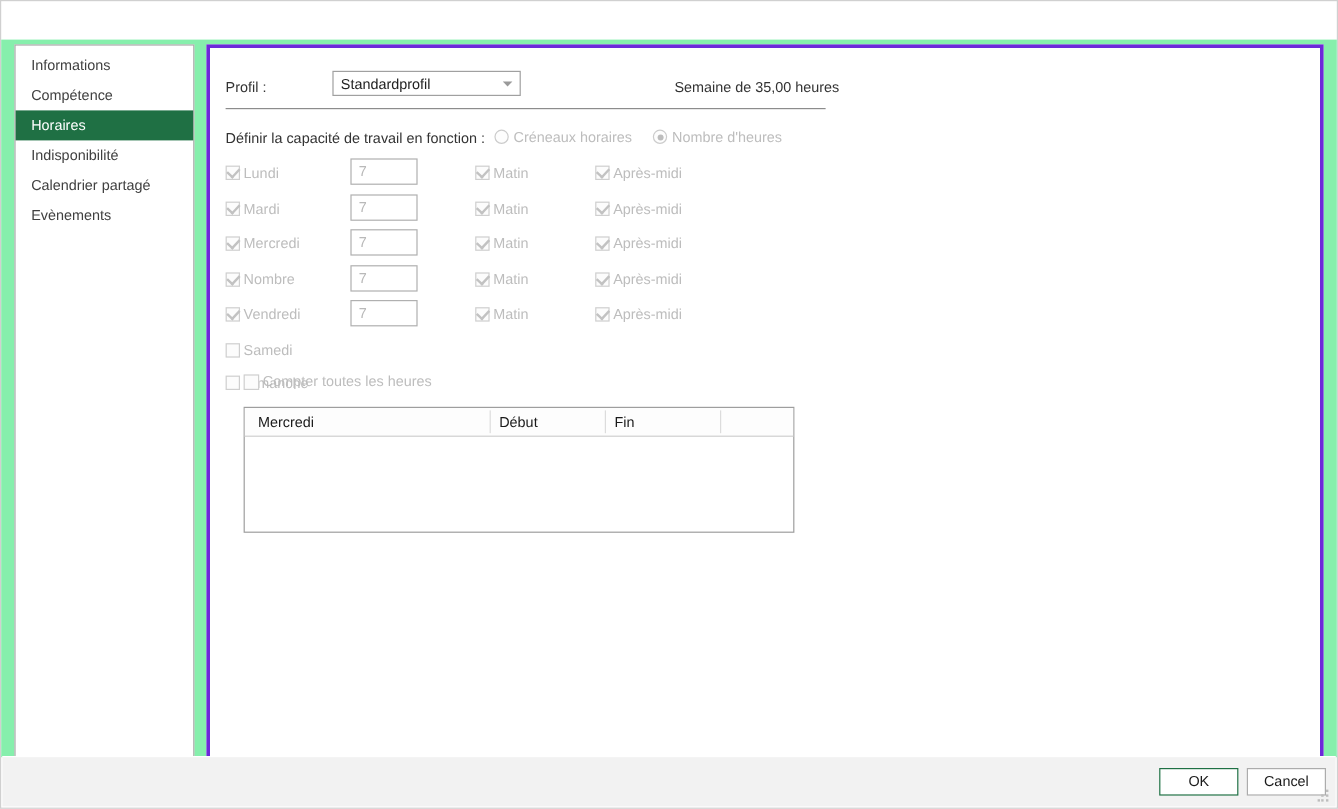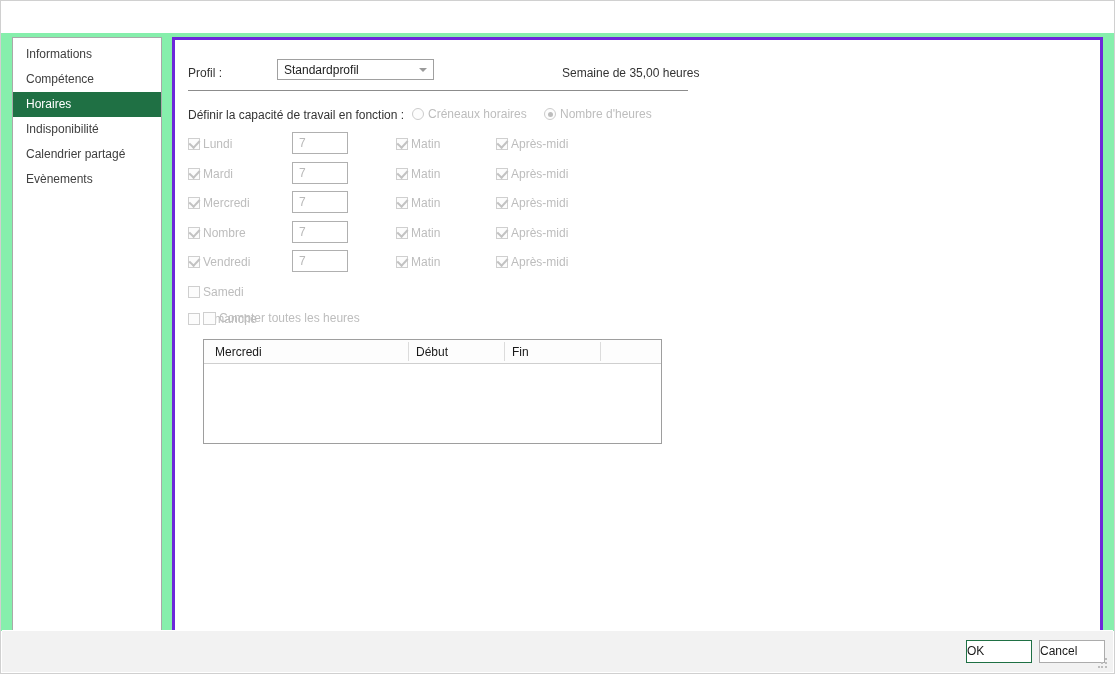--- a/index.html
+++ b/index.html
@@ -292,20 +292,21 @@
     position: absolute;
     top: 9px;
     width: 66px;
     height: 23px;
     background: #ffffff;
     border: 1px solid #acacac;
     box-sizing: border-box;
     font-family: "Liberation Sans", sans-serif;
     font-size: 12px;
     color: #1a1a1a;
+    text-align: center;
     line-height: 21px;
     cursor: default;
   }
   .btn.ok     { right: 81px; border-color: #1f7044; }
   .btn.cancel { right: 8px; }
 
   .grip {
     position: absolute;
     right: 4px;
     bottom: 3px;

